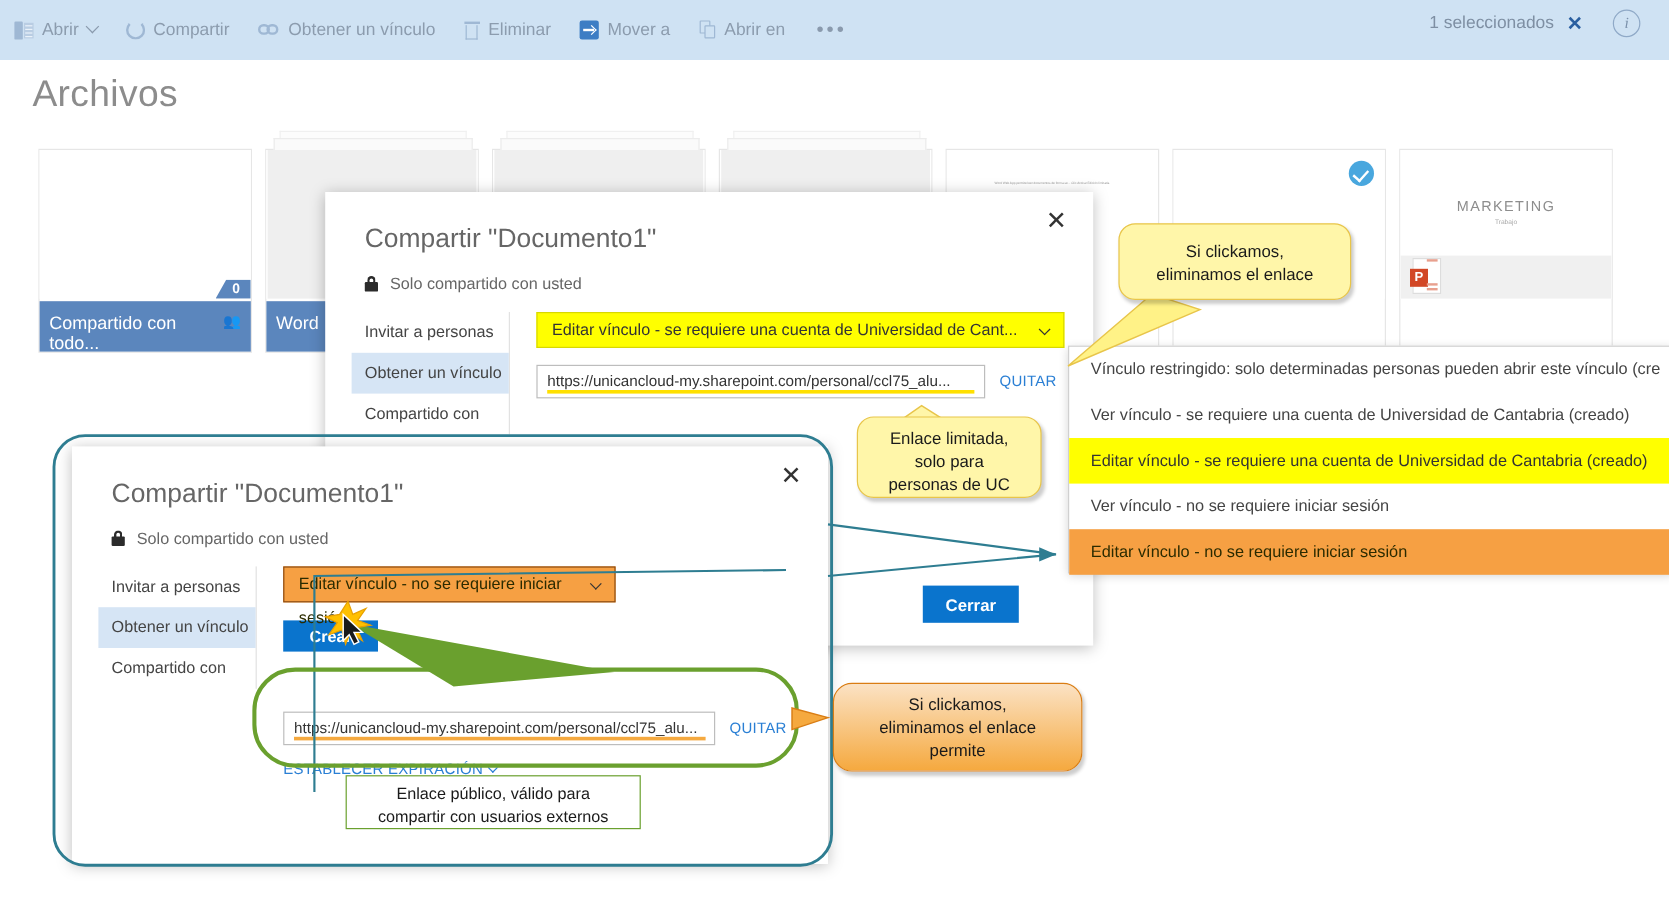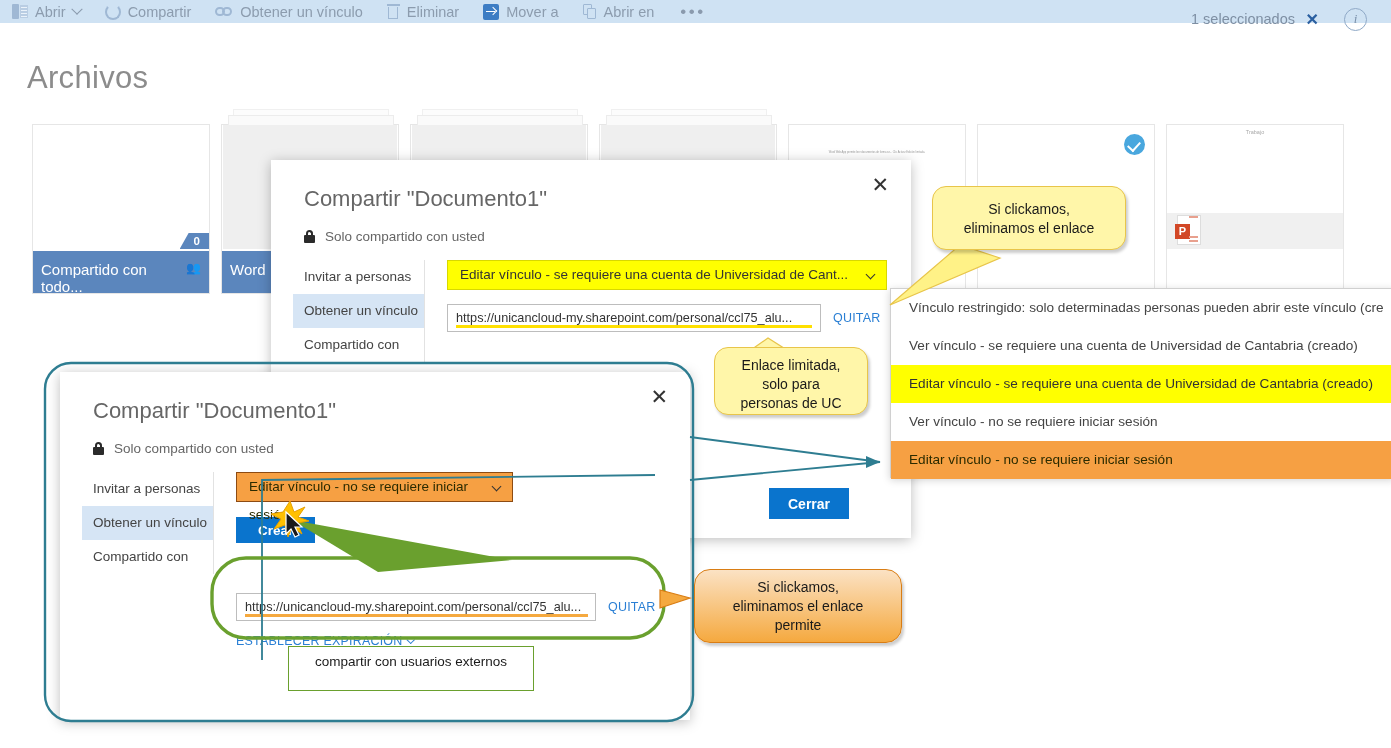--- a/index.html
+++ b/index.html
@@ -6,21 +6,21 @@
   html, body { margin:0; padding:0; }
   body {
     width:1391px; height:748px; position:relative; overflow:hidden;
     background:#ffffff;
     font-family:"Liberation Sans", sans-serif;
     -webkit-font-smoothing: antialiased;
   }
 
   
   #cmdbar{
-    position:absolute; left:0; top:0; width:1391px; height:23px;
+    position:absolute; left:0; top:0; width:1391px; height:50px;
     background:#cfe2f3; display:flex; align-items:center;
   }
   .cmd-item{
     display:flex; align-items:center; gap:7px;
     height:39px; padding:0 12px; color:#8a9aad; font-size:14.5px; white-space:nowrap;
   }
   .cmd-item .lbl{ color:#8c9cae; }
   .ico{ display:inline-block; position:relative; }
 
   
@@ -243,20 +243,21 @@
 </div>
 
 <div class="tile" style="left:977px">
   <div class="thumb">
     <div class="check-badge"></div>
   </div>
 </div>
 
 <div class="tile" style="left:1166px">
   <div class="thumb">
+    <div class="mk-title">MARKETING</div>
     <div class="mk-sub">Trabajo</div>
     <div style="position:absolute;left:0;right:0;bottom:0;height:36px;background:#f0f0f0;"></div>
     <div class="ppt-ico">
       <span class="p">P</span>
         <span class="ln"></span>
         <span class="ln"></span>
         <span class="ln"></span>
     </div>
   </div>
 </div>
@@ -376,14 +377,15 @@
   <div>personas de UC</div>
 </div>
 
 <div class="callout callout-orange" style="left:694px; top:569px; width:208px; height:74px; padding-top:8px;">
   <div>Si clickamos,</div>
   <div>eliminamos el enlace</div>
   <div>permite</div>
 </div>
 
 <div class="callout callout-green" style="left:288px; top:646px; width:246px; height:45px; padding-top:5px; font-size:13.5px;">
+  <div>Enlace público, válido para</div>
   <div>compartir con usuarios externos</div>
 </div>
 
 </body></html>

